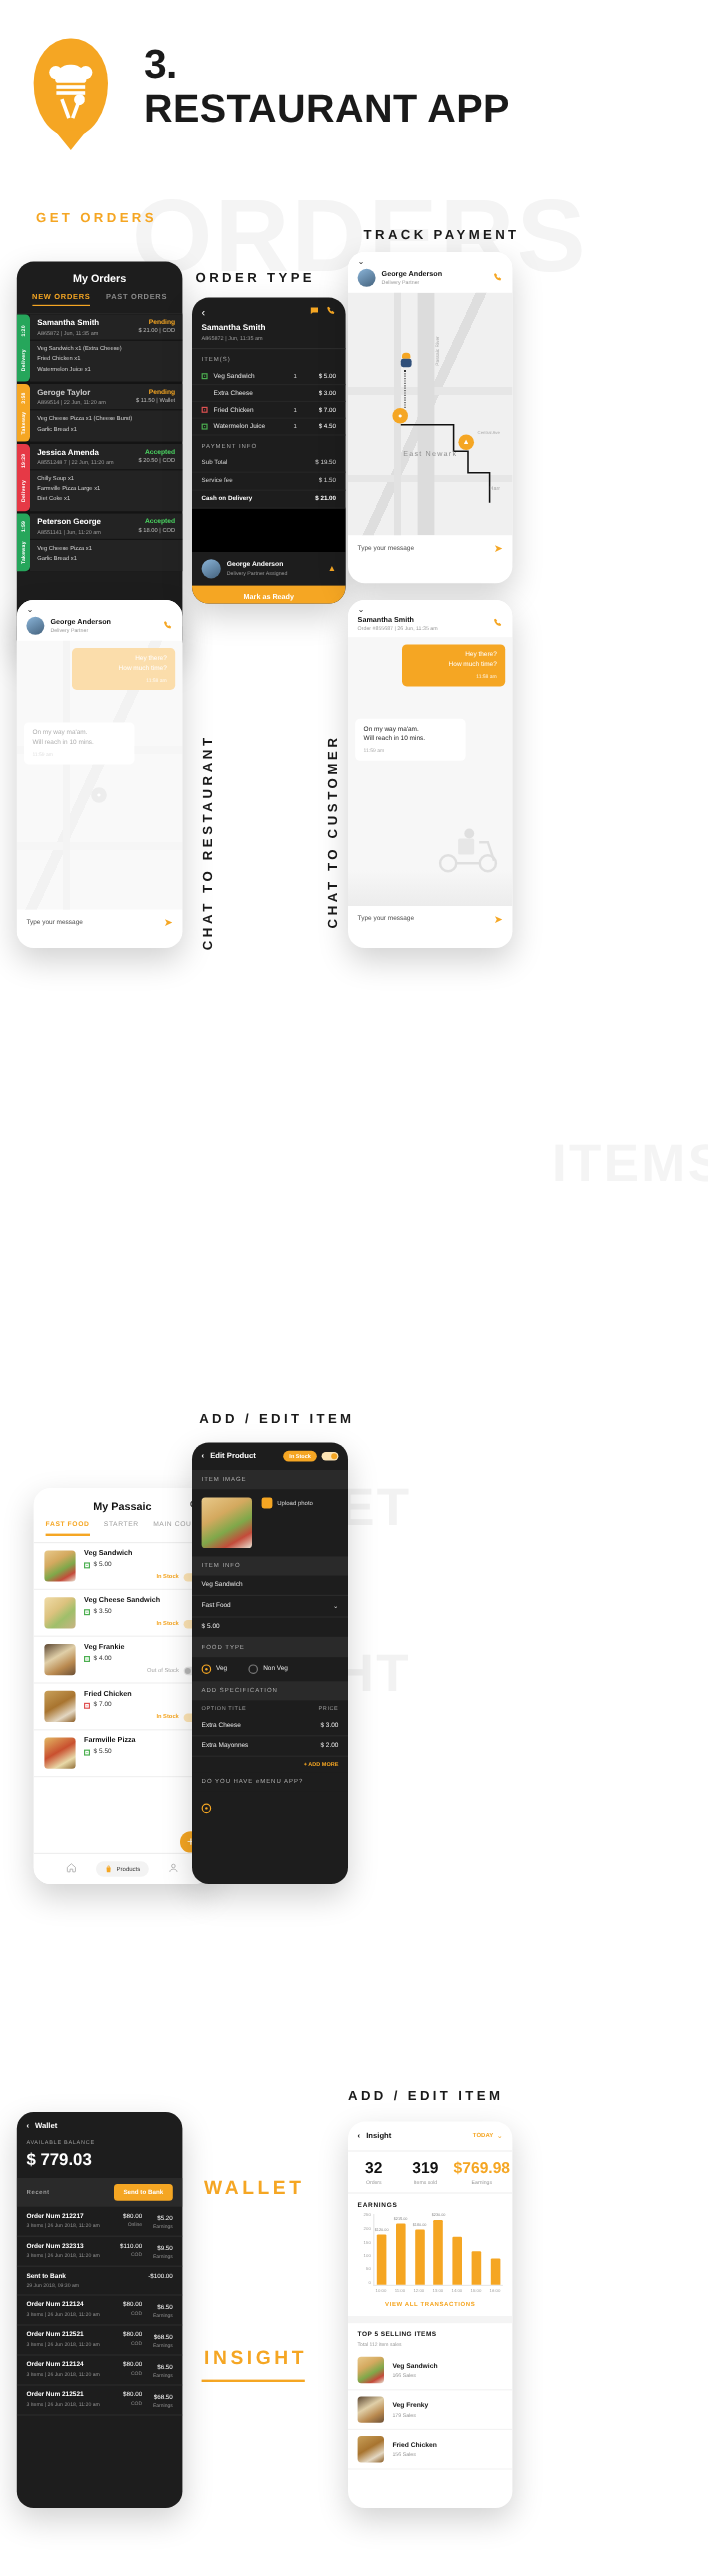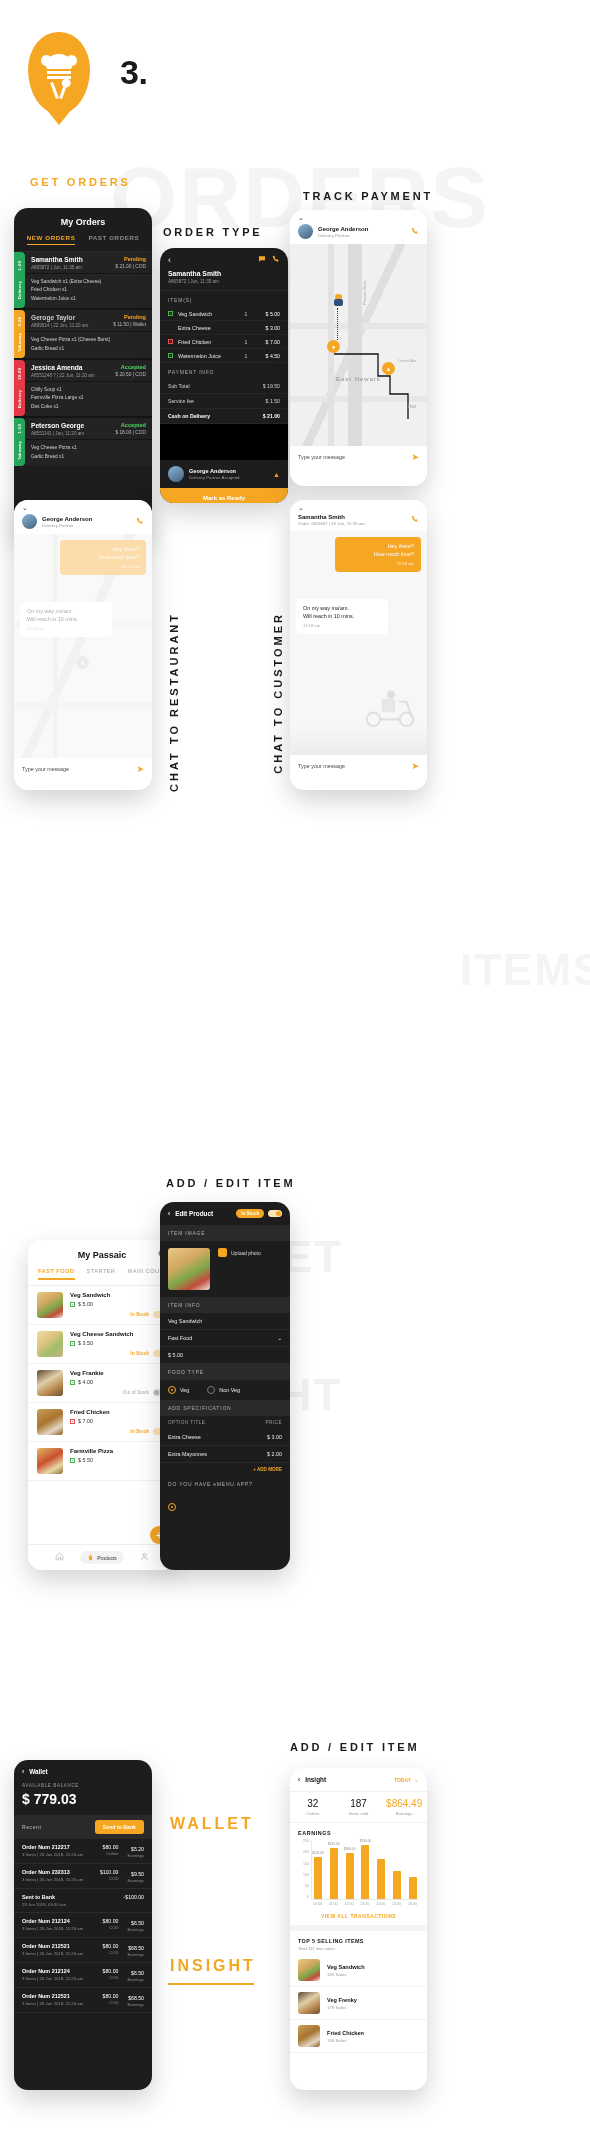--- a/index.html
+++ b/index.html
@@ -36,21 +36,21 @@
   .cap.vert { writing-mode:vertical-rl; transform:rotate(180deg); letter-spacing:3px; }
   .ghost { position:absolute; font-size:86px; font-weight:bold; color:#f4f4f4; letter-spacing:2px; z-index:0; user-select:none; }
   .ghost.sm { font-size:44px; }
 
   
   .phone { position:absolute; border-radius:14px; overflow:hidden; background:#fff;
     box-shadow:0 10px 26px rgba(0,0,0,0.18); z-index:3; }
   .phone.dark { background:#1d1d1d; }
 
   
-  #orders { left:14px; top:208px; width:138px; height:329px; }
+  #orders { left:14px; top:218px; width:138px; height:329px; }
   .ord-title { color:#fff; font-size:9px; font-weight:bold; text-align:center; padding:9px 0 7px; }
   .ord-tabs { display:flex; justify-content:center; gap:13px; padding-bottom:6px; border-bottom:1px solid #2a2a2a; }
   .ord-tab { font-size:6.2px; letter-spacing:0.6px; color:#8a8a8a; padding-bottom:3px; font-weight:bold; }
   .ord-tab.on { color:#F5A623; border-bottom:1.5px solid #F5A623; }
   .ord-list { background:#141414; }
   .ord-row { display:flex; margin-bottom:2px; }
   .ord-side { width:11px; flex:none; border-radius:0 4px 4px 0; display:flex; flex-direction:column;
     align-items:center; justify-content:space-around; padding:3px 0; }
   .ord-side span { writing-mode:vertical-rl; transform:rotate(180deg); font-size:4.3px; color:#fff; font-weight:bold; letter-spacing:0.2px; }
   .ord-body { flex:1; background:#232323; }
@@ -178,21 +178,21 @@
   .wl-v2 { font-size:5.2px; color:#fff; margin-top:2px; }
   .wl-cap { font-size:4.2px; color:#8f8f8f; margin-top:1px; }
 
   
   #insight { left:290px; top:1768px; width:137px; height:322px; }
   .in-top { display:flex; align-items:center; justify-content:space-between; padding:8px; }
   .in-l { display:flex; align-items:center; gap:5px; font-size:6.4px; font-weight:bold; color:#111; }
   .in-today { font-size:5px; color:#F5A623; font-weight:bold; }
   .in-stats { display:flex; border-top:1px solid #f0f0f0; border-bottom:1px solid #f0f0f0; }
   .in-st { flex:1; text-align:center; padding:6px 2px; }
-  .in-sv { font-size:10px; font-weight:normal; color:#111; }
+  .in-sv { font-size:13px; font-weight:bold; color:#111; }
   .in-sv.or { color:#F5A623; }
   .in-sl { font-size:4.3px; color:#9a9a9a; margin-top:2px; }
   .in-hd { font-size:5.4px; font-weight:bold; color:#111; letter-spacing:0.6px; padding:7px 8px 4px; }
   .chartbox { padding:0 8px; }
   .chart { display:flex; height:60px; }
   .yax { width:13px; display:flex; flex-direction:column; justify-content:space-between; align-items:flex-end; padding-right:2px; }
   .yax span { font-size:3.6px; color:#a5a5a5; line-height:1; }
   .plot { flex:1; display:flex; align-items:flex-end; justify-content:space-between; border-left:0.5px solid #e8e8e8; border-bottom:0.5px solid #e8e8e8; padding:0 2px; position:relative; }
   .bar { width:8px; background:#F5A623; border-radius:1px 1px 0 0; position:relative; }
   .bar .lbl { position:absolute; top:-6px; left:50%; transform:translateX(-50%); font-size:3.2px; color:#888; white-space:nowrap; }
@@ -237,20 +237,21 @@
           <div class="chef-band"></div>
           <div class="chef-band2"></div>
         <div class="chef-tools">
             <i class="l"></i>
             <i class="r"></i>
           </div>
       </div>
     </div>
     <div class="hdr-txt">
       <div class="hdr-num">3.</div>
+      <div class="hdr-title">RESTAURANT APP</div>
     </div>
   </div>
 
   <div class="ghost" style="left:110px; top:148px;">ORDERS</div>
   <div class="ghost sm" style="left:460px; top:945px;">ITEMS</div>
   <div class="ghost sm" style="left:150px; top:1232px; color:#f2f2f2;">WALLET</div>
   <div class="ghost sm" style="left:150px; top:1370px; color:#f2f2f2;">INSIGHT</div>
 
   <div class="cap orange" style="left:30px; top:172px; line-height:1.9; width:130px;">GET ORDERS</div>
   <div class="cap" style="left:163px; top:226px;">ORDER TYPE</div>
@@ -879,25 +880,25 @@
         <div class="in-today">TODAY</div>
         <span style="color:#F5A623; font-size:6px;">⌄</span>
       </div>
     </div>
     <div class="in-stats">
       <div class="in-st">
           <div class="in-sv">32</div>
           <div class="in-sl">Orders</div>
         </div>
       <div class="in-st">
-          <div class="in-sv">187</div>
+          <div class="in-sv">319</div>
           <div class="in-sl">Items sold</div>
         </div>
       <div class="in-st">
-          <div class="in-sv or">$864.49</div>
+          <div class="in-sv or">$769.98</div>
           <div class="in-sl">Earnings</div>
         </div>
     </div>
     <div class="in-hd">EARNINGS</div>
     <div class="chartbox">
       <div class="chart">
         <div class="yax">
           <span>250</span>
           <span>200</span>
           <span>150</span>

